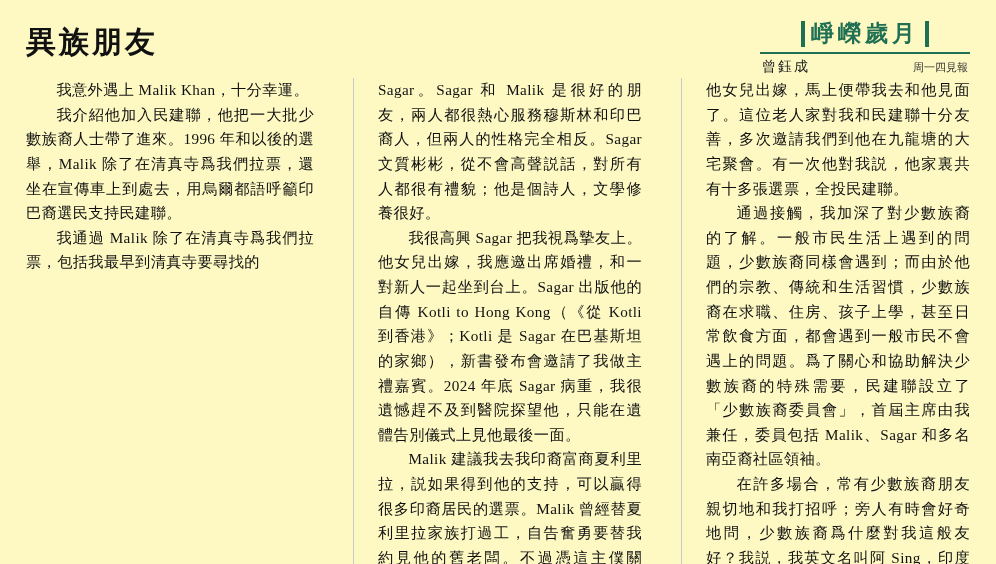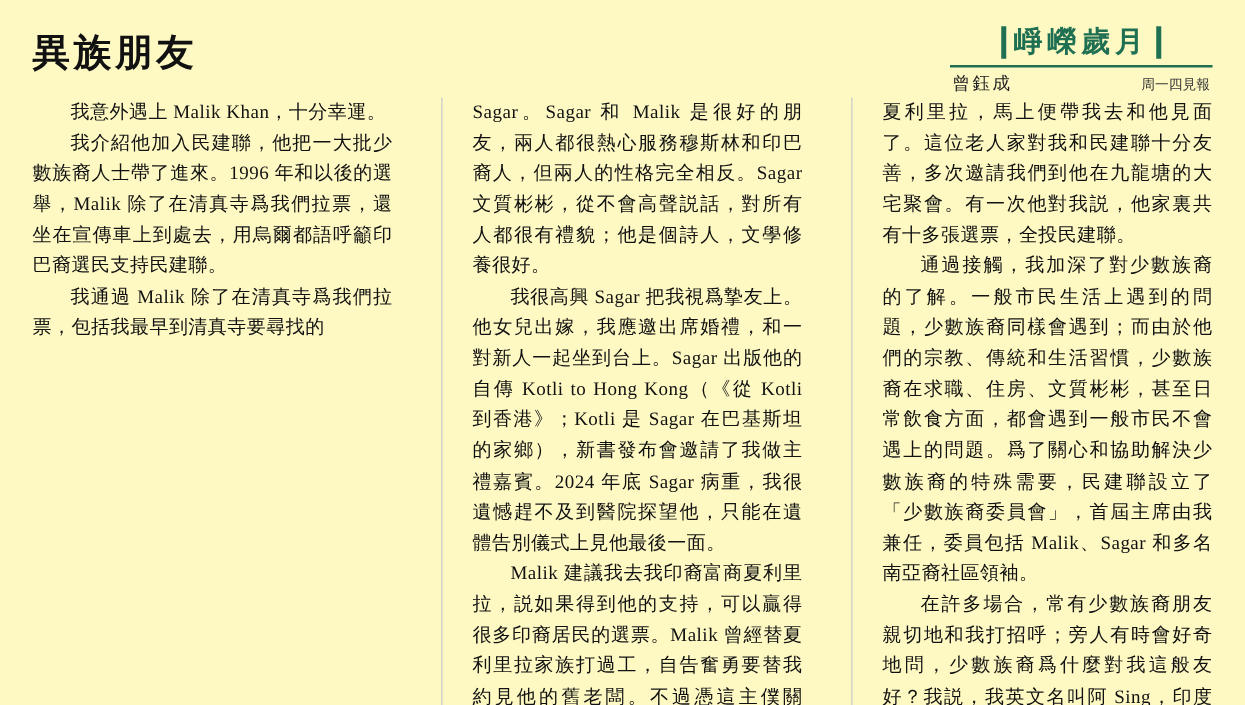--- a/index.html
+++ b/index.html
@@ -147,20 +147,20 @@
       <p class="indent">我通過 Malik 除了在清真寺爲我們拉票，包括我最早到清真寺要尋找的</p>
     </div>
 
     <div class="col">
       <p>Sagar。Sagar 和 Malik 是很好的朋友，兩人都很熱心服務穆斯林和印巴裔人，但兩人的性格完全相反。Sagar 文質彬彬，從不會高聲説話，對所有人都很有禮貌；他是個詩人，文學修養很好。</p>
       <p class="indent">我很高興 Sagar 把我視爲摯友上。他女兒出嫁，我應邀出席婚禮，和一對新人一起坐到台上。Sagar 出版他的自傳 Kotli to Hong Kong（《從 Kotli 到香港》；Kotli 是 Sagar 在巴基斯坦的家鄉），新書發布會邀請了我做主禮嘉賓。2024 年底 Sagar 病重，我很遺憾趕不及到醫院探望他，只能在遺體告別儀式上見他最後一面。</p>
       <p class="indent">Malik 建議我去我印裔富商夏利里拉，説如果得到他的支持，可以贏得很多印裔居民的選票。Malik 曾經替夏利里拉家族打過工，自告奮勇要替我約見他的舊老闆。不過憑這主僕關係，他奔走了一段時間約會仍未落實。倒是同屬老闆階層的田北俊知道我在約</p>
     </div>
 
     <div class="col">
-      <p>夏利里拉，馬上便帶我去和他見面了。這位老人家對我和民建聯十分友善，多次邀請我們到他在九龍塘的大宅聚會。有一次他對我説，他家裏共有十多張選票，全投民建聯。</p>
-      <p class="indent">通過接觸，我加深了對少數族裔的了解。一般市民生活上遇到的問題，少數族裔同樣會遇到；而由於他們的宗教、傳統和生活習慣，少數族裔在求職、住房、文質彬彬，甚至日常飲食方面，都會遇到一般市民不會遇上的問題。爲了關心和協助解決少數族裔的特殊需要，民建聯設立了「少數族裔委員會」，首屆主席由我兼任，委員包括 Malik、Sagar 和多名南亞裔社區領袖。</p>
+      <p>他女兒出嫁，馬上便帶我去和他見面了。這位老人家對我和民建聯十分友善，多次邀請我們到他在九龍塘的大宅聚會。有一次他對我説，他家裏共有十多張選票，全投民建聯。</p>
+      <p class="indent">通過接觸，我加深了對少數族裔的了解。一般市民生活上遇到的問題，少數族裔同樣會遇到；而由於他們的宗教、傳統和生活習慣，少數族裔在求職、住房、孩子上學，甚至日常飲食方面，都會遇到一般市民不會遇上的問題。爲了關心和協助解決少數族裔的特殊需要，民建聯設立了「少數族裔委員會」，首屆主席由我兼任，委員包括 Malik、Sagar 和多名南亞裔社區領袖。</p>
       <p class="indent">在許多場合，常有少數族裔朋友親切地和我打招呼；旁人有時會好奇地問，少數族裔爲什麼對我這般友好？我説，我英文名叫阿 Sing，印度人聽來親切。</p>
 
     </div>
 
   </div>
 </div>
 
 </body></html>

